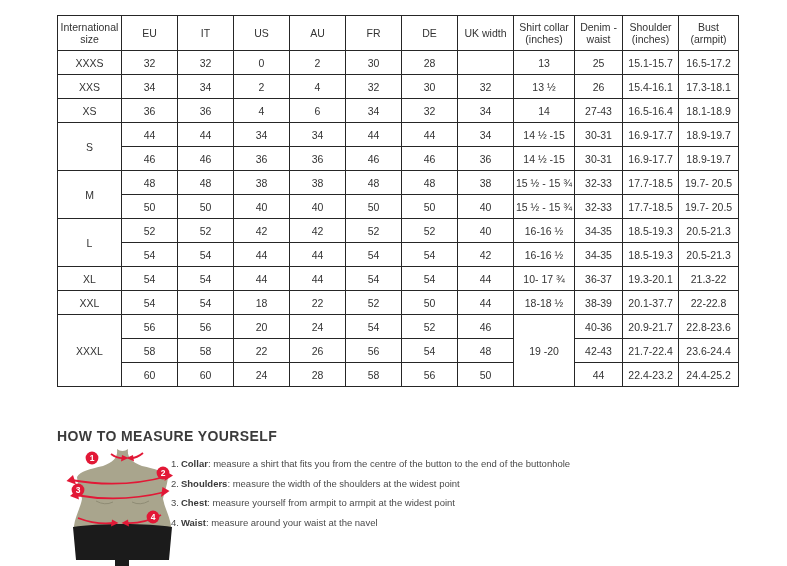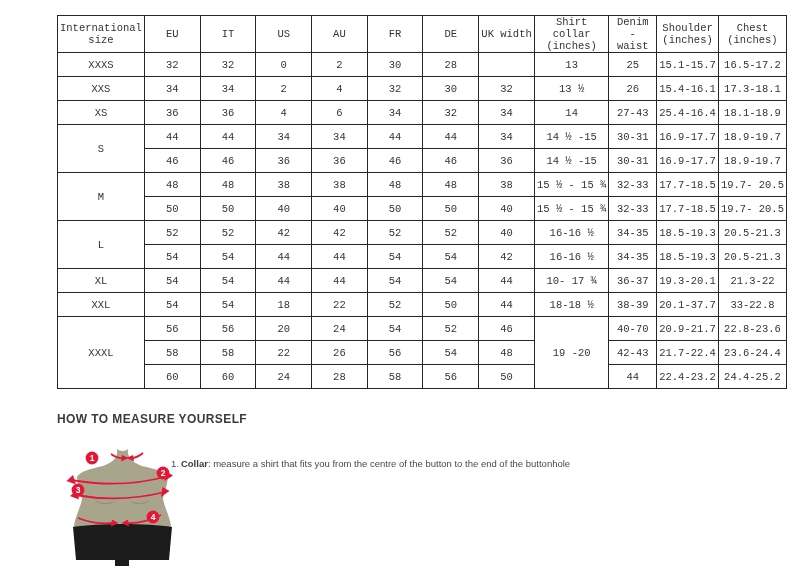--- a/index.html
+++ b/index.html
@@ -8,43 +8,42 @@
     width: 787px; height: 566px;
     position: relative;
     background: #ffffff;
     font-family: "Liberation Sans", sans-serif;
     overflow: hidden;
   }
   table.size-table {
     position: absolute; left: 57px; top: 15px;
     border-collapse: collapse;
     table-layout: fixed;
-    font-family: Liberation Mono, monospace;
   }
   .size-table th, .size-table td {
     border: 1px solid #262626;
     text-align: center;
     vertical-align: middle;
     color: #333333;
     padding: 0 2px;
   }
   .size-table th {
     font-weight: normal;
     font-size: 10.5px;
     height: 35px;
     line-height: 1.15;
   }
   .size-table td {
     font-size: 10.5px;
     height: 24px;
     white-space: nowrap;
   }
   .measure-title {
-    position: absolute; left: 57px; top: 412px;
-    font-size: 12px; font-weight: bold;
+    position: absolute; left: 57px; top: 428px;
+    font-size: 14px; font-weight: bold;
     letter-spacing: 0.4px;
     color: #3b3b3b;
   }
   .measure-figure {
     position: absolute; left: 58px; top: 446px;
     width: 122px; height: 120px;
   }
   .measure-list {
     position: absolute; left: 171px; top: 458px;
     width: 500px;
@@ -82,21 +81,21 @@
         <th>EU</th>
         <th>IT</th>
         <th>US</th>
         <th>AU</th>
         <th>FR</th>
         <th>DE</th>
         <th>UK width</th>
         <th>Shirt collar (inches)</th>
         <th>Denim - waist</th>
         <th>Shoulder (inches)</th>
-        <th>Chest (inches)</th>
+        <th>Bust (armpit)</th>
       </tr>
     </thead>
     <tbody>
       <tr>
         <td>XXXS</td>
         <td>32</td>
         <td>32</td>
         <td>0</td>
         <td>2</td>
         <td>30</td>
@@ -125,21 +124,21 @@
         <td>XS</td>
         <td>36</td>
         <td>36</td>
         <td>4</td>
         <td>6</td>
         <td>34</td>
         <td>32</td>
         <td>34</td>
         <td>14</td>
         <td>27-43</td>
-        <td>25.4-16.4</td>
+        <td>16.5-16.4</td>
         <td>18.1-18.9</td>
       </tr>
       <tr>
         <td rowspan="2">S</td>
         <td>44</td>
         <td>44</td>
         <td>34</td>
         <td>34</td>
         <td>44</td>
         <td>44</td>
@@ -235,33 +234,33 @@
         <td>54</td>
         <td>54</td>
         <td>18</td>
         <td>22</td>
         <td>52</td>
         <td>50</td>
         <td>44</td>
         <td>18-18 ½</td>
         <td>38-39</td>
         <td>20.1-37.7</td>
-        <td>33-22.8</td>
+        <td>22-22.8</td>
       </tr>
       <tr>
         <td rowspan="3">XXXL</td>
         <td>56</td>
         <td>56</td>
         <td>20</td>
         <td>24</td>
         <td>54</td>
         <td>52</td>
         <td>46</td>
         <td rowspan="3">19 -20</td>
-        <td>40-70</td>
+        <td>40-36</td>
         <td>20.9-21.7</td>
         <td>22.8-23.6</td>
       </tr>
       <tr>
         <td>58</td>
         <td>58</td>
         <td>22</td>
         <td>26</td>
         <td>56</td>
         <td>54</td>
@@ -329,13 +328,16 @@
     <text x="20" y="47" text-anchor="middle" font-size="8.5" font-weight="bold" fill="#ffffff">3</text>
   </g>
   <g>
     <circle cx="95" cy="71" r="6.4" fill="#e21836"></circle>
     <text x="95" y="74" text-anchor="middle" font-size="8.5" font-weight="bold" fill="#ffffff">4</text>
   </g>
 </svg>
 
 <div class="measure-list">
     <div class="measure-item"><span class="num">1.</span><span class="term">Collar</span><span>: measure a shirt that fits you from the centre of the button to the end of the buttonhole</span></div>
+    <div class="measure-item"><span class="num">2.</span><span class="term">Shoulders</span><span>: measure the width of the shoulders at the widest point</span></div>
+    <div class="measure-item"><span class="num">3.</span><span class="term">Chest</span><span>: measure yourself from armpit to armpit at the widest point</span></div>
+    <div class="measure-item"><span class="num">4.</span><span class="term">Waist</span><span>: measure around your waist at the navel</span></div>
   </div>
 
 </body></html>

